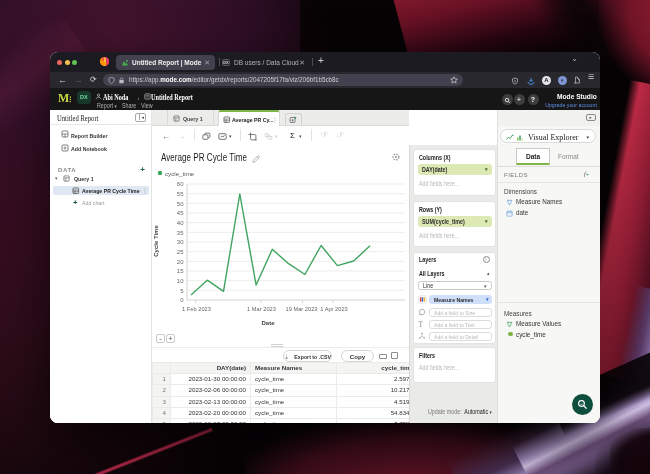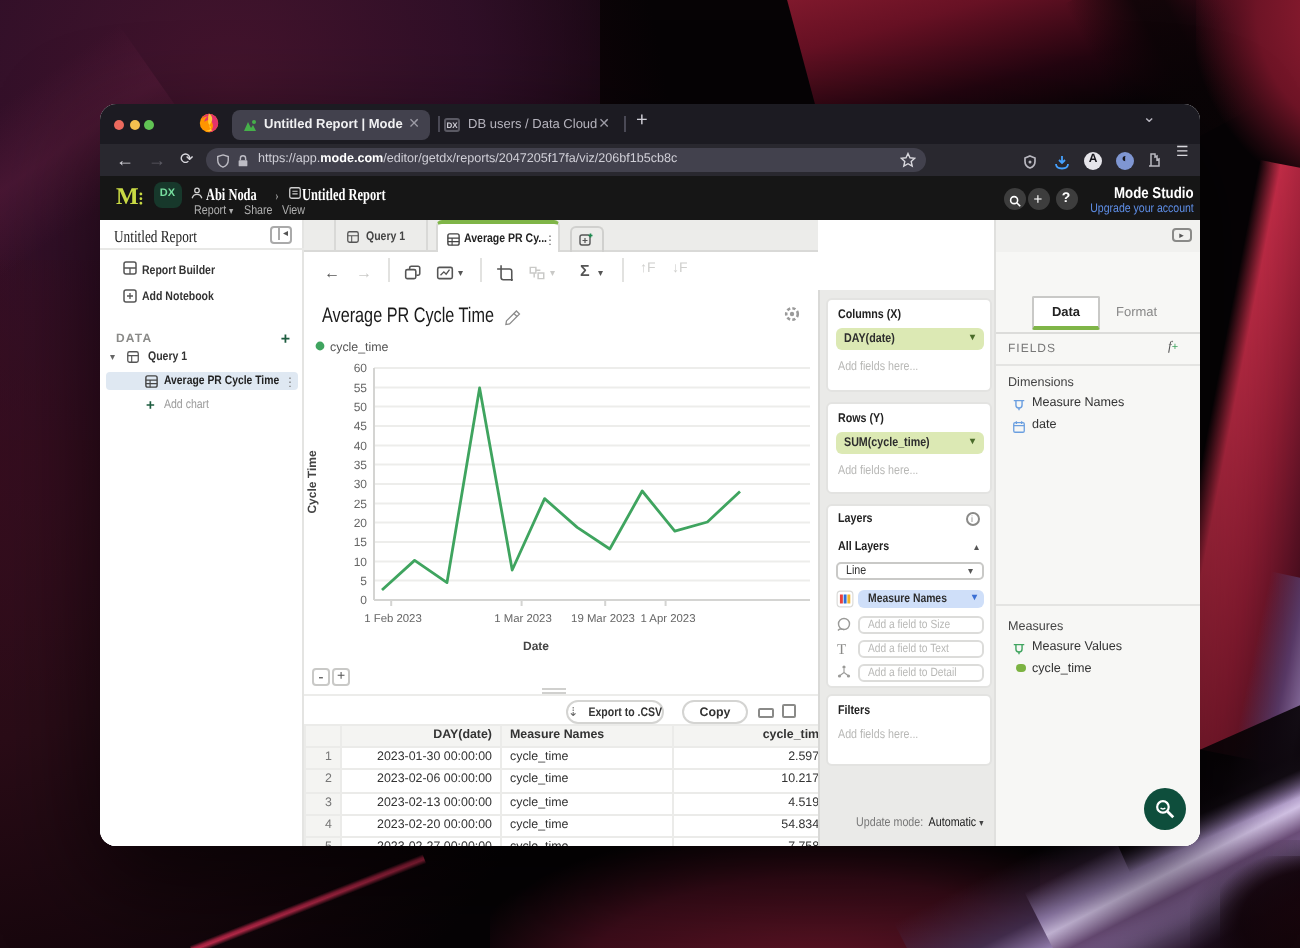--- a/index.html
+++ b/index.html
@@ -439,20 +439,33 @@
       </div>
       <div class="card" style="top:201.5px;height:36.5px;">
         <div class="abs sx" style="left:5px;top:4px;font-weight:700;color:#222;">Filters</div>
         <div class="abs ph" style="left:5px;top:16px;"><span class="sx">Add fields here...</span></div>
       </div>
       <div class="abs" style="left:18px;top:263px;color:#777;font-size:6.3px;"><span class="sx">Update mode:&nbsp; <span style="color:#222;">Automatic</span> <span style="color:#444;font-size:5px;">▾</span></span></div>
     </div>
     <div id="fields">
       <div class="abs" style="left:0;top:0;width:103px;height:16px;background:#f1f1ef;"></div>
       <div class="abs" style="left:88px;top:3.5px;width:9.5px;height:7.5px;border:1px solid #8a8a88;border-radius:2px;color:#555;font-size:4.5px;text-align:center;line-height:6.5px;">▸</div>
+      <div class="abs" style="left:2px;top:19px;width:96px;height:14px;background:#fff;border:1px solid #d9d9d7;border-radius:7px;">
+        <svg class="abs" style="left:5px;top:3.5px;" width="8" height="7" viewBox="0 0 16 14">
+            <path d="M1 11l4-5 3 3 5-7" stroke="#3fa45f" stroke-width="1.8" fill="none"></path>
+            <circle cx="13.5" cy="2.5" r="1.5" fill="#3fa45f"></circle>
+          </svg>
+        <svg class="abs" style="left:15px;top:3.5px;" width="8" height="7" viewBox="0 0 16 14">
+            <rect x="2" y="7" width="3" height="6" fill="#8bc34a"></rect>
+            <rect x="6.5" y="3" width="3" height="10" fill="#3fa45f"></rect>
+            <rect x="11" y="9" width="3" height="4" fill="#c5e1a5"></rect>
+          </svg>
+        <span class="abs serif" style="left:27px;top:2.5px;font-size:8px;color:#222;">Visual Explorer</span>
+        <span class="abs" style="right:6px;top:4px;color:#444;font-size:5px;">▾</span>
+      </div>
       <div class="abs" style="left:18px;top:38px;width:34px;height:17px;background:#fff;border:1px solid #c9c9c7;border-bottom:2px solid #7fb548;border-radius:1px;font-size:6.5px;font-weight:700;color:#222;text-align:center;line-height:15px;">Data</div>
       <div class="abs" style="left:60px;top:43px;font-size:6.5px;color:#888;">Format</div>
       <div class="abs" style="left:0;top:55.5px;width:103px;border-top:1px solid #dcdcda;"></div>
       <div class="abs" style="left:6px;top:61.5px;font-size:6px;color:#777;letter-spacing:.5px;">FIELDS</div>
       <div class="abs" style="left:86px;top:59.5px;font-size:6.5px;color:#555;font-style:italic;font-family:'Liberation Serif',serif;">f<span style="color:#3fa45f;font-style:normal;font-size:5.5px;font-family:'Liberation Sans';">+</span></div>
       <div class="abs" style="left:0;top:71.5px;width:103px;border-top:1px solid #e4e4e2;"></div>
       <div class="abs" style="left:6px;top:78px;font-size:6.3px;color:#444;">Dimensions</div>
       <svg class="abs" style="left:8px;top:88.5px;" width="7" height="7" viewBox="0 0 16 16">
           <path d="M2 3h12M4.5 3v5a3.5 3.5 0 0 0 7 0V3" fill="none" stroke="#6b9fe0" stroke-width="1.6"></path>
           <path d="M8 11.5V14" stroke="#6b9fe0" stroke-width="1.6"></path>

